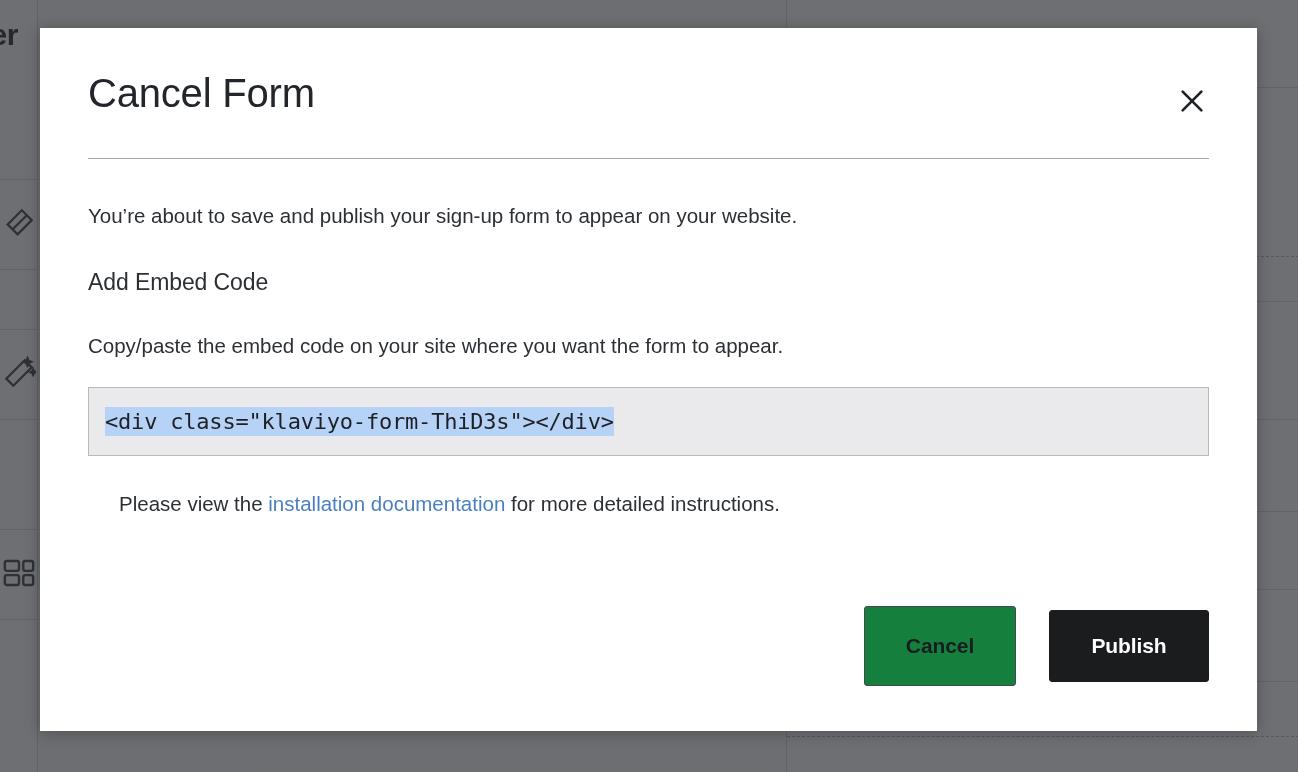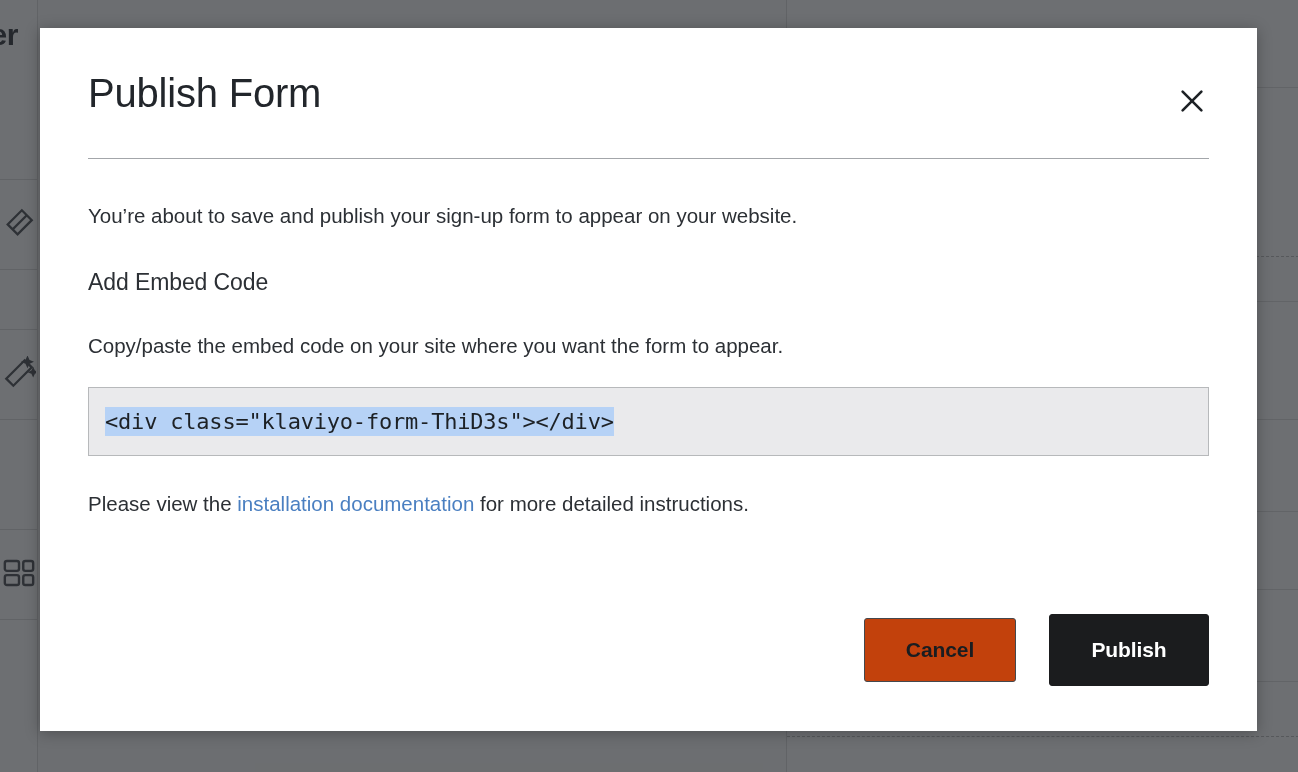--- a/index.html
+++ b/index.html
@@ -193,20 +193,21 @@
     color: #1d2125;
     background: #b6d2f6;
     letter-spacing: -0.2px;
     white-space: pre;
     line-height: 1.35;
     display: inline-block;
   }
 
   .para-docs {
     margin-top: 35px;
+    margin-left: 31px;
   }
   .doc-link {
     color: #4a7fc1;
     text-decoration: none;
     cursor: pointer;
   }
 
   .modal-footer {
     position: absolute;
     right: 48px;
@@ -219,22 +220,22 @@
     font-family: "Liberation Sans", sans-serif;
     font-size: 21px;
     font-weight: 700;
     cursor: pointer;
     box-sizing: border-box;
     border-radius: 3px;
     letter-spacing: -0.1px;
   }
   .btn-cancel {
     width: 152px;
-    height: 64px;
-    background: #c2410c;
+    height: 80px;
+    background: #15803d;
     border: 1.6px solid #44484d;
     color: #191d21;
     margin-left: 8px;
   }
   .btn-publish {
     width: 160px;
     height: 72px;
     background: #1b1c1e;
     border: 1.6px solid #1b1c1e;
     color: #ffffff;
@@ -307,21 +308,21 @@
     </div>
     <div class="bg-dashed" style="top:736px"></div>
   </div>
 </div>
 
 <div class="overlay"></div>
 
 <div class="modal">
 
   <div class="modal-header">
-    <h1 class="modal-title">Publish Form</h1>
+    <h1 class="modal-title">Cancel Form</h1>
     <button class="close-btn">
       <span>
         <svg width="30" height="30" viewBox="0 0 24 24" fill="none" stroke="#1d2125" stroke-width="2.1" stroke-linecap="round">
           <path d="M4.5 4.5 L19.5 19.5"></path>
           <path d="M19.5 4.5 L4.5 19.5"></path>
         </svg>
       </span>
     </button>
   </div>
 

